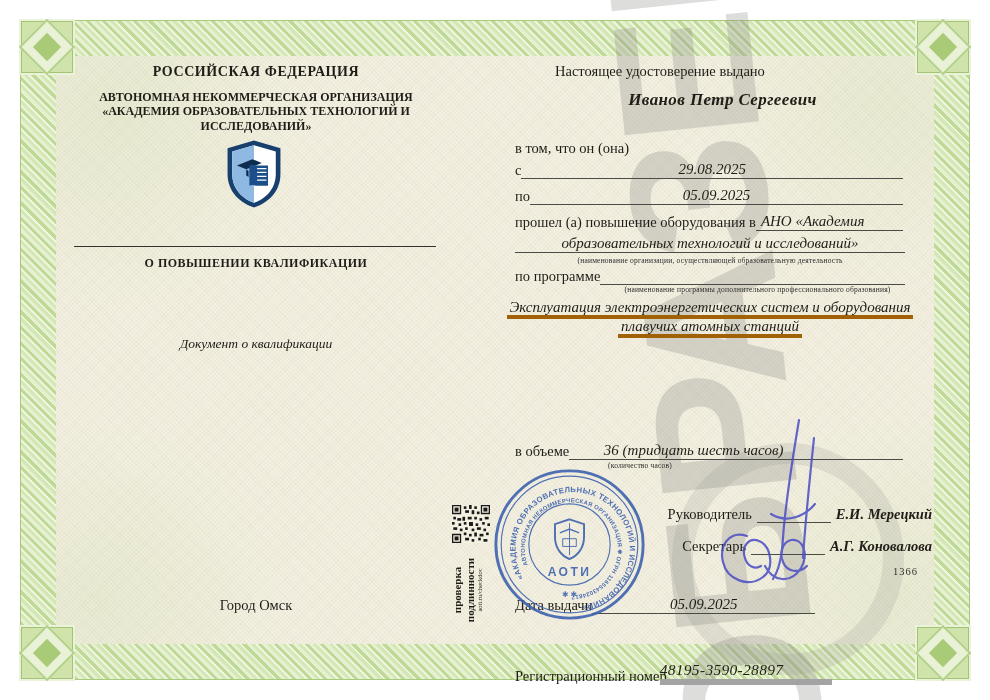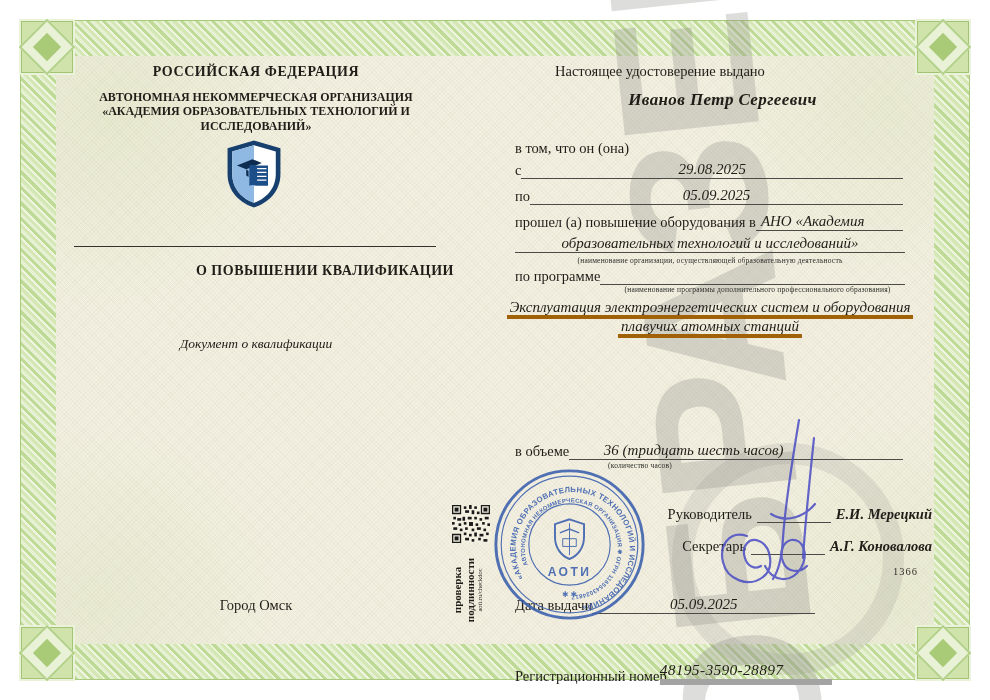--- a/index.html
+++ b/index.html
@@ -42,21 +42,21 @@
   .lbl{font-size:14.5px;white-space:nowrap;}
   .fill{flex:1;border-bottom:1px solid #4a4a46;text-align:center;min-height:18px;}
   .u{border-bottom:4px solid #a16207;padding:0 3px;}
   
   .country{left:58px;top:64px;width:396px;font-size:14px;letter-spacing:.6px;}
   .org1{left:58px;top:90px;width:396px;font-size:12px;}
   .org2{left:58px;top:104px;width:396px;font-size:12px;}
   .logo{left:222px;top:139px;}
   .title{left:58px;top:214px;width:396px;font-size:26px;letter-spacing:3px;}
   .title-rule{left:74px;top:246px;width:362px;border-top:1.5px solid #35322c;}
-  .subtitle{left:58px;top:263px;width:396px;font-size:14px;letter-spacing:.5px;text-align:right;}
+  .subtitle{left:58px;top:256px;width:396px;font-size:12px;letter-spacing:.5px;}
   .doctype{left:58px;top:336px;width:396px;font-size:13.5px;}
   .city{left:58px;top:597px;width:396px;font-size:14.5px;}
   
   .issued{left:515px;top:63px;font-size:14.5px;margin-left:40px;}
   .holder{left:515px;top:90px;width:415px;font-size:17px;letter-spacing:.4px;}
   .thathe{left:515px;top:140px;font-size:14.5px;}
   .row-c{left:515px;top:160px;width:388px;}
   .row-po{left:515px;top:186px;width:388px;}
   .row-passed{left:515px;top:212px;width:388px;}
   .row-passed .fill{text-align:left;padding-left:5px;}

